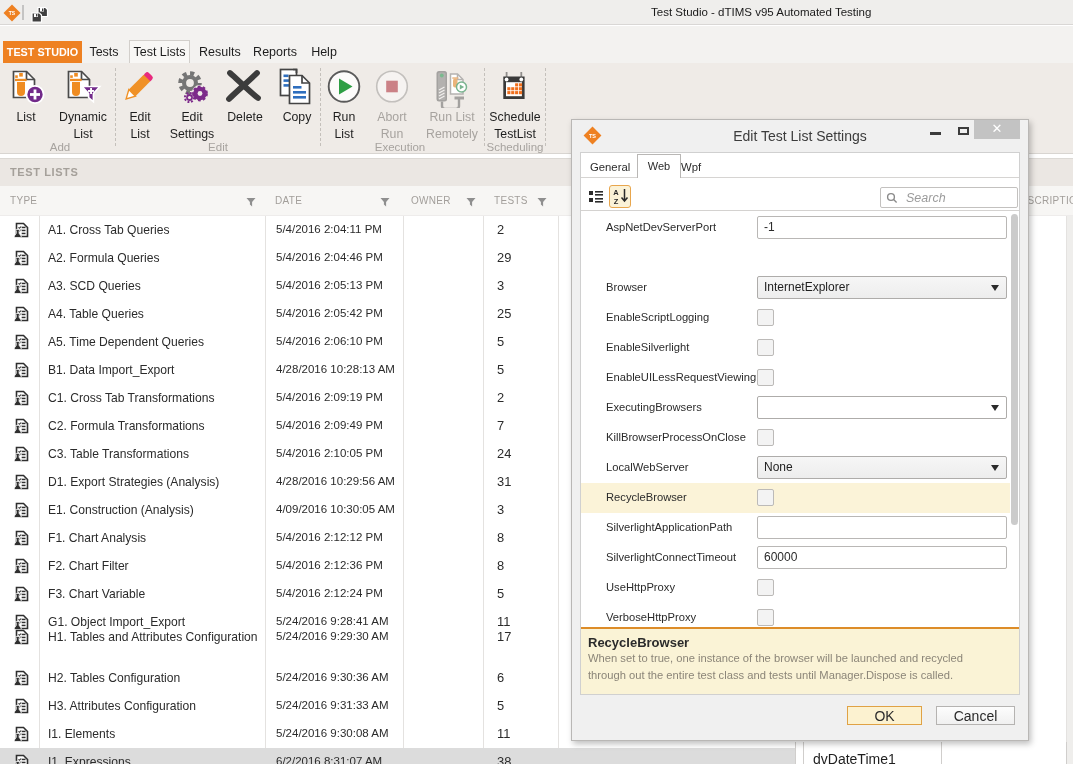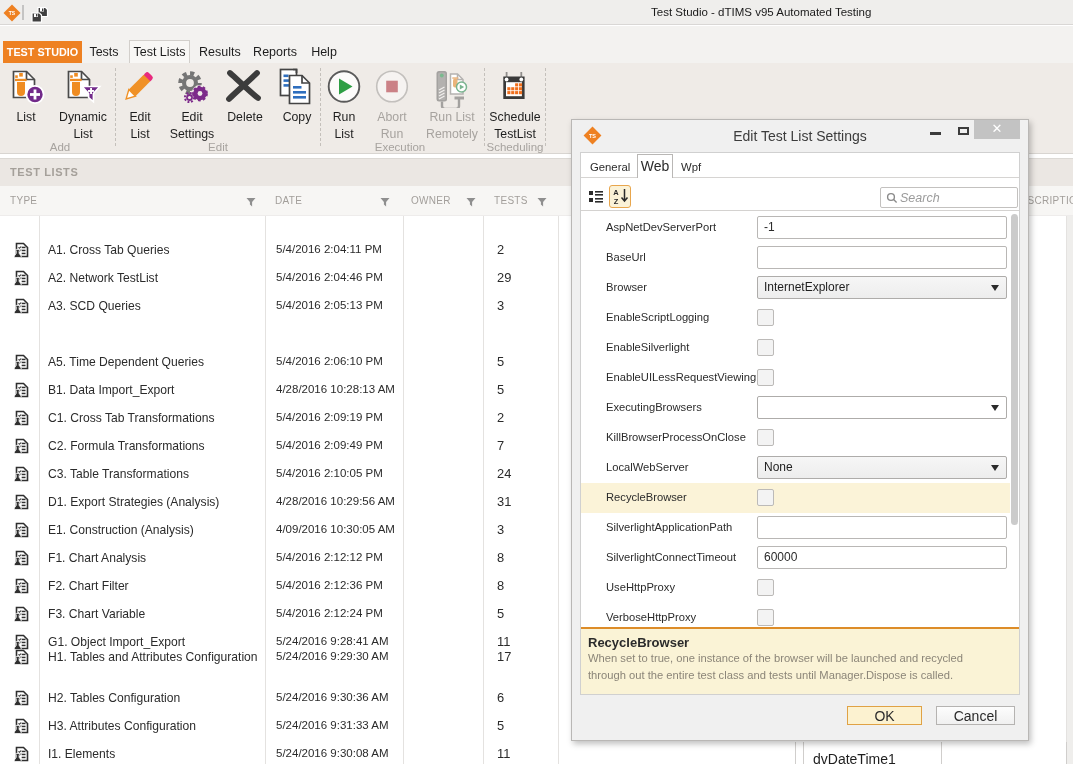--- a/index.html
+++ b/index.html
@@ -23,38 +23,38 @@
 .rgroup { font-size:11.5px; color:#a7a39f; text-align:center; }
 
 #tlbar { left:0; top:158px; width:1073px; height:28px; background:#ebe7e3; border-top:1px solid #dcd9d5; }
 #tlbar span { position:absolute; left:10px; top:7px; font-size:11px; font-weight:bold; letter-spacing:.6px; color:#a5a09a; }
 
 #ghead { left:0; top:186px; width:1073px; height:30px; background:#f7f6f4; border-bottom:1px solid #eeeceb; }
 .hcell { top:10px; font-size:10px; color:#a29e9a; letter-spacing:.3px; }
 
 #gbody { left:0; top:216px; width:1073px; height:548px; background:#fff; }
 .vline { position:absolute; top:0; width:0; height:548px; border-left:1px solid #e4e2e0; }
-.row { position:absolute; left:0; width:1066px; height:28px;margin-top:20px; }
+.row { position:absolute; left:0; width:1066px; height:28px; }
 .row.sel { background:#dcdcdc; }
 .cname { position:absolute; left:48px; top:7px; font-size:12.1px; color:#2b2b2b; }
 .cdate { position:absolute; left:276px; top:7px; font-size:11.5px; color:#2b2b2b; }
 .ctests { position:absolute; left:497px; top:6px; font-size:12.9px; color:#2b2b2b; }
 .cico { position:absolute; left:13px; top:6px; }
 
 #dlg { left:571px; top:119px; width:458px; height:622px; background:#f0f0f0; border:1px solid #b9b7b5; box-shadow:2px 3px 6px rgba(0,0,0,.25); }
 #dlg-title { position:absolute; left:0; top:0; width:100%; height:33px; }
 #dlg-title .txt { position:absolute; left:0; right:0; top:8px; text-align:center; font-size:14px; color:#3c3c3c; }
 .wbtn { position:absolute; top:0; height:20px; }
 #dlg-content { position:absolute; left:8px; top:32px; width:440px; height:543px; background:#fff; border:1px solid #d0d0d0; }
 .dtab { position:absolute; top:3px; height:22px; font-size:11.3px; color:#2b2b2b; line-height:22px; }
 #dtab-line { position:absolute; left:0; top:24px; width:100%; height:0; border-top:1px solid #d6d4d2; }
-#dtab-active { position:absolute; left:56px; top:1px; width:36px; height:24px; background:#fff; border:1px solid #b9b7b5; border-bottom:none; text-align:center; font-size:14px; line-height:23px; color:#2b2b2b; }
+#dtab-active { position:absolute; left:56px; top:1px; width:44px; height:24px; background:#fff; border:1px solid #b9b7b5; border-bottom:none; text-align:center; font-size:11px; line-height:23px; color:#2b2b2b; }
 #dtoolbar { position:absolute; left:0; top:25px; width:100%; height:33px; border-bottom:1px solid #d4d2d0; }
 #dsearch { position:absolute; right:1px; top:9px; width:138px; height:21px; border:1px solid #c3c1bf; border-radius:2px; background:#fff; }
-#dsearch .ph { position:absolute; left:19px; top:3px; font-size:12.5px; font-style:italic; color:#9b9b9b; }
+#dsearch .ph { position:absolute; left:25px; top:3px; font-size:12.5px; font-style:italic; color:#9b9b9b; }
 #dgrid { position:absolute; left:0; top:58px; width:100%; height:416px; }
 .prow { position:absolute; left:0; width:100%; height:30px; }
 .prow.hl { background:#fbf3d8; width:429px; }
 .plabel { position:absolute; left:25px; top:8px; font-size:11.2px; color:#2b2b2b; white-space:nowrap; }
 .pinput { position:absolute; left:176px; top:3px; width:250px; height:23px; border:1px solid #b9b7b5; border-radius:2px; background:#fff; font-size:12px; color:#2b2b2b; padding:2px 6px; line-height:17px; }
 .pcheck { position:absolute; left:176px; top:6px; width:17px; height:17px; background:#f3f3f3; border:1px solid #bcbab8; border-radius:2px; }
 .pdrop { position:absolute; left:176px; top:3px; width:250px; height:23px; border:1px solid #aeacaa; border-radius:2px; background:linear-gradient(#f6f6f6,#ededed); font-size:12px; color:#1e1e1e; padding:2px 6px; line-height:17px; }
 .pdrop .arr { position:absolute; right:7px; top:8px; width:0; height:0; border-left:4.5px solid transparent; border-right:4.5px solid transparent; border-top:6px solid #2b2b2b; }
 #dscroll { position:absolute; left:430px; top:3px; width:7px; height:311px; background:#cbcbcb; border-radius:4px; }
 #dinfo { position:absolute; left:0; top:474px; width:100%; height:67px; background:#faf3d6; border-top:2px solid #dd8c28; }
@@ -274,38 +274,53 @@
       <svg class="cico" width="16" height="16" viewBox="0 0 16 16">
         <path d="M3.5,1.5 H10.5 L14.5,5.5 V14.5 H3.5 Z" fill="#fff" stroke="#2f2f2f" stroke-width="1.6"></path>
         <g fill="#2f2f2f">
           <rect x="8.7" y="4.7" width="3.8" height="1.5"></rect>
           <rect x="8.7" y="7.7" width="3.8" height="1.5"></rect>
           <rect x="8.7" y="10.7" width="3.8" height="1.5"></rect>
         </g>
         <path d="M5.5,5.3 l1,1 l1.6,-1.8 M5.5,8.3 l1,1 l1.6,-1.8" stroke="#2f2f2f" stroke-width="1.1" fill="none"></path>
         <path d="M2.2,7.4 h5 v1.3 h-1.1 v2.6 l2,2.7 a1,1 0 0 1 -0.8,1.5 h-5.2 a1,1 0 0 1 -0.8,-1.5 l2,-2.7 v-2.6 h-1.1 Z" fill="#2f2f2f" stroke="#fff" stroke-width="0.8"></path>
       </svg>
-      <span class="cname">A2. Network TestList</span>
+      <span class="cname">A2. Formula Queries</span>
       <span class="cdate">5/4/2016 2:04:46 PM</span>
       <span class="ctests">29</span>
     </div>
 <div class="row" style="top:56px;">
       <svg class="cico" width="16" height="16" viewBox="0 0 16 16">
         <path d="M3.5,1.5 H10.5 L14.5,5.5 V14.5 H3.5 Z" fill="#fff" stroke="#2f2f2f" stroke-width="1.6"></path>
         <g fill="#2f2f2f">
           <rect x="8.7" y="4.7" width="3.8" height="1.5"></rect>
           <rect x="8.7" y="7.7" width="3.8" height="1.5"></rect>
           <rect x="8.7" y="10.7" width="3.8" height="1.5"></rect>
         </g>
         <path d="M5.5,5.3 l1,1 l1.6,-1.8 M5.5,8.3 l1,1 l1.6,-1.8" stroke="#2f2f2f" stroke-width="1.1" fill="none"></path>
         <path d="M2.2,7.4 h5 v1.3 h-1.1 v2.6 l2,2.7 a1,1 0 0 1 -0.8,1.5 h-5.2 a1,1 0 0 1 -0.8,-1.5 l2,-2.7 v-2.6 h-1.1 Z" fill="#2f2f2f" stroke="#fff" stroke-width="0.8"></path>
       </svg>
       <span class="cname">A3. SCD Queries</span>
       <span class="cdate">5/4/2016 2:05:13 PM</span>
       <span class="ctests">3</span>
+    </div>
+<div class="row" style="top:84px;">
+      <svg class="cico" width="16" height="16" viewBox="0 0 16 16">
+        <path d="M3.5,1.5 H10.5 L14.5,5.5 V14.5 H3.5 Z" fill="#fff" stroke="#2f2f2f" stroke-width="1.6"></path>
+        <g fill="#2f2f2f">
+          <rect x="8.7" y="4.7" width="3.8" height="1.5"></rect>
+          <rect x="8.7" y="7.7" width="3.8" height="1.5"></rect>
+          <rect x="8.7" y="10.7" width="3.8" height="1.5"></rect>
+        </g>
+        <path d="M5.5,5.3 l1,1 l1.6,-1.8 M5.5,8.3 l1,1 l1.6,-1.8" stroke="#2f2f2f" stroke-width="1.1" fill="none"></path>
+        <path d="M2.2,7.4 h5 v1.3 h-1.1 v2.6 l2,2.7 a1,1 0 0 1 -0.8,1.5 h-5.2 a1,1 0 0 1 -0.8,-1.5 l2,-2.7 v-2.6 h-1.1 Z" fill="#2f2f2f" stroke="#fff" stroke-width="0.8"></path>
+      </svg>
+      <span class="cname">A4. Table Queries</span>
+      <span class="cdate">5/4/2016 2:05:42 PM</span>
+      <span class="ctests">25</span>
     </div>
 <div class="row" style="top:112px;">
       <svg class="cico" width="16" height="16" viewBox="0 0 16 16">
         <path d="M3.5,1.5 H10.5 L14.5,5.5 V14.5 H3.5 Z" fill="#fff" stroke="#2f2f2f" stroke-width="1.6"></path>
         <g fill="#2f2f2f">
           <rect x="8.7" y="4.7" width="3.8" height="1.5"></rect>
           <rect x="8.7" y="7.7" width="3.8" height="1.5"></rect>
           <rect x="8.7" y="10.7" width="3.8" height="1.5"></rect>
         </g>
         <path d="M5.5,5.3 l1,1 l1.6,-1.8 M5.5,8.3 l1,1 l1.6,-1.8" stroke="#2f2f2f" stroke-width="1.1" fill="none"></path>
@@ -587,24 +602,20 @@
     <path d="M7.6,7.6 L10.6,10.6" stroke="#8a8a8a" stroke-width="1.4"></path>
    </svg>
    <span class="ph">Search</span>
   </div>
  </div>
  <div id="dgrid">
 <div class="prow" style="top:2px;">
           <span class="plabel">AspNetDevServerPort</span>
           <div class="pinput">-1</div>
         </div>
-<div class="prow" style="top:32px;">
-          <span class="plabel">BaseUrl</span>
-          <div class="pinput"></div>
-        </div>
 <div class="prow" style="top:62px;">
           <span class="plabel">Browser</span>
           <div class="pdrop">InternetExplorer<span class="arr"></span></div>
         </div>
 <div class="prow" style="top:92px;">
           <span class="plabel">EnableScriptLogging</span>
           <div class="pcheck"></div>
         </div>
 <div class="prow" style="top:122px;">
           <span class="plabel">EnableSilverlight</span>

